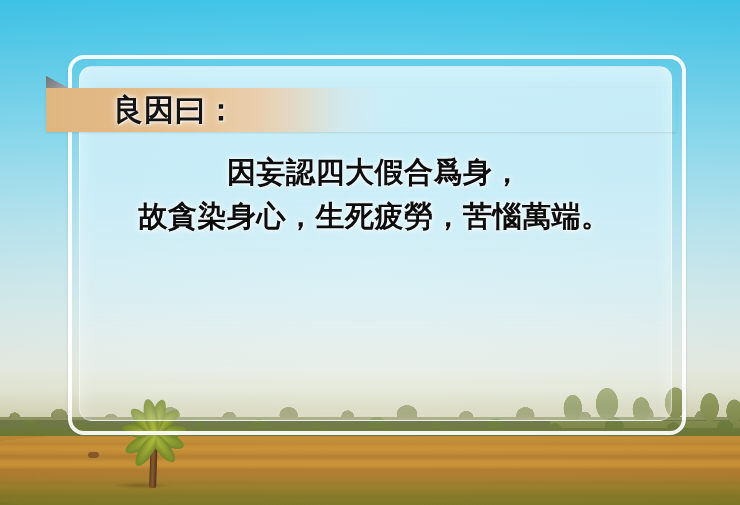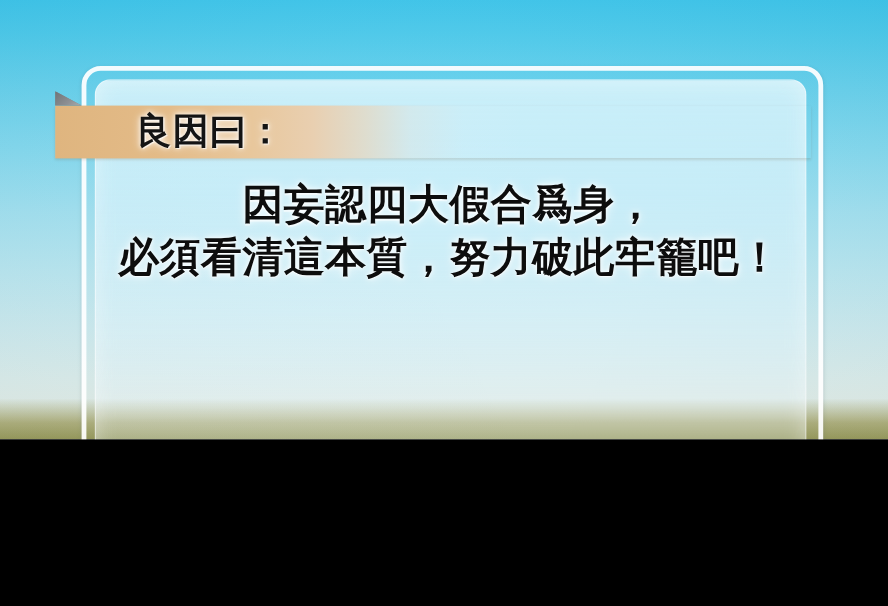--- a/index.html
+++ b/index.html
@@ -3,23 +3,23 @@
 <meta charset="utf-8">
 <style>
   html, body {
     margin: 0;
     padding: 0;
     background: #000;
   }
   #stage {
     position: relative;
     width: 740px;
-    height: 366px;
+    height: 505px;
     overflow: hidden;
-    font-family: Liberation Serif, serif;
+    font-family: Liberation Sans, sans-serif;
     user-select: none;
   }
 
   
   .photo {
     position: absolute;
     inset: 0;
   }
   .sky {
     position: absolute;
@@ -300,21 +300,21 @@
        0 0 4px rgba(255,255,255,0.95),
        0 0 8px rgba(255,255,255,0.75),
        1px 1px 0 rgba(255,255,255,0.6);
     white-space: nowrap;
   }
   .body-text {
     position: absolute;
     left: 79px; top: 150px;
     width: 591px;
     text-align: center;
-    font-size: 34px;
+    font-size: 29px;
     line-height: 44px;
     font-weight: 700;
     color: #0d0d0d;
     letter-spacing: 0.5px;
     text-shadow:
        0 0 4px rgba(255,255,255,0.95),
        0 0 9px rgba(255,255,255,0.8),
        0 1px 0 rgba(255,255,255,0.55);
   }
   .body-text .ln { display: block; white-space: nowrap; }
@@ -356,16 +356,16 @@
   <div class="frame-panel"></div>
   <div class="frame-outer"></div>
 
   <div class="ribbon"></div>
   <div class="ribbon-fold"></div>
 
   <div class="header-text">良因曰：</div>
 
   <div class="body-text">
     <span class="ln">因妄認四大假合爲身，</span>
-    <span class="ln">必須看清這本質，努力破此牢籠吧！</span>
+    <span class="ln">故貪染身心，生死疲勞，苦惱萬端。</span>
   </div>
 
 </div>
 
 </body></html>

